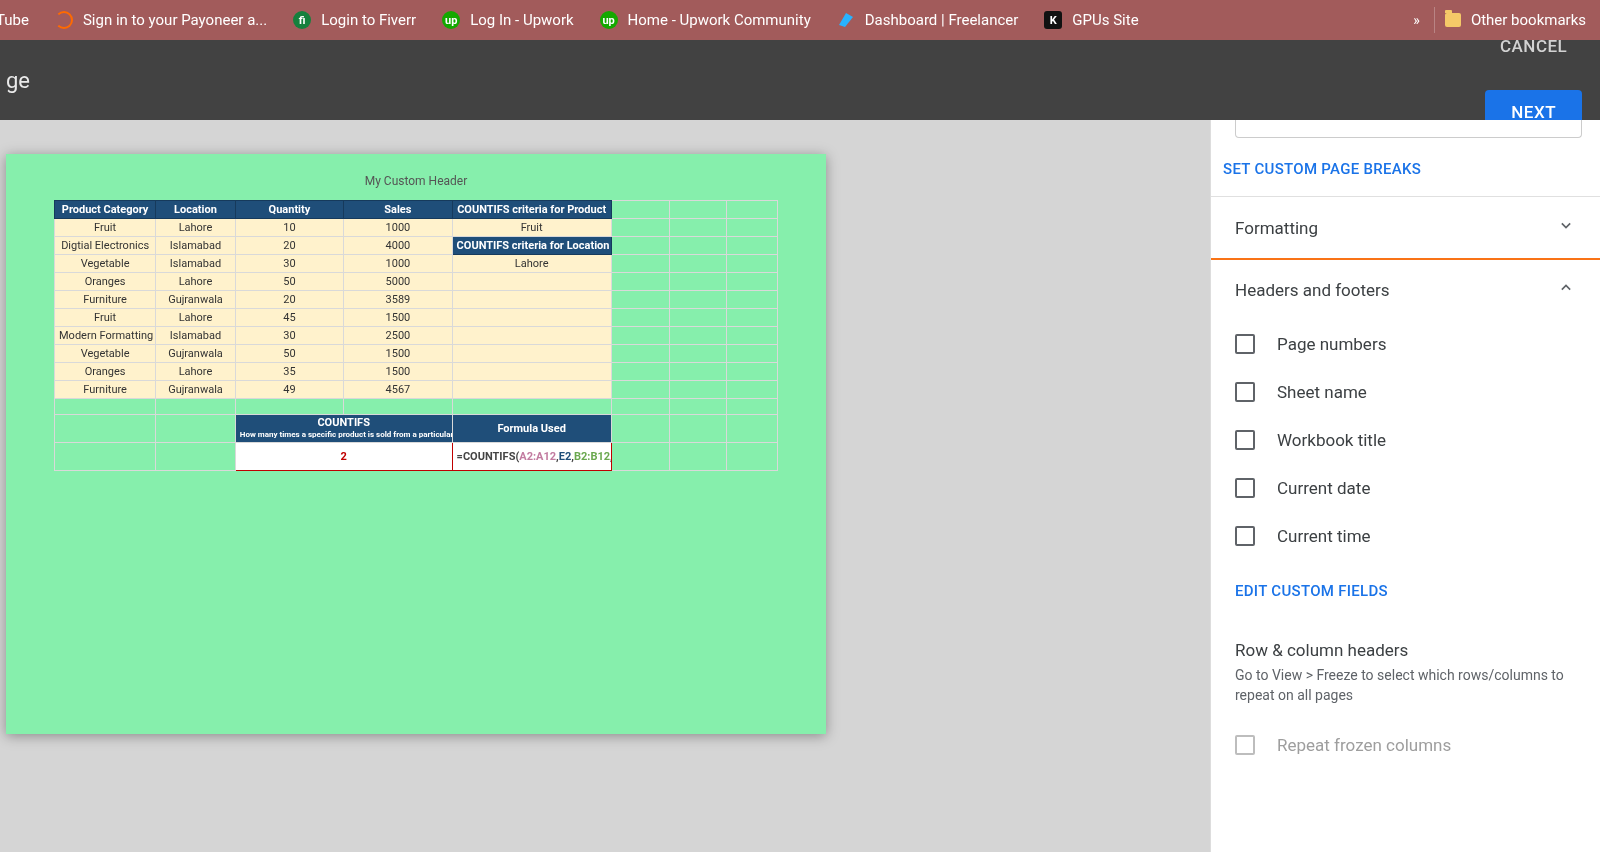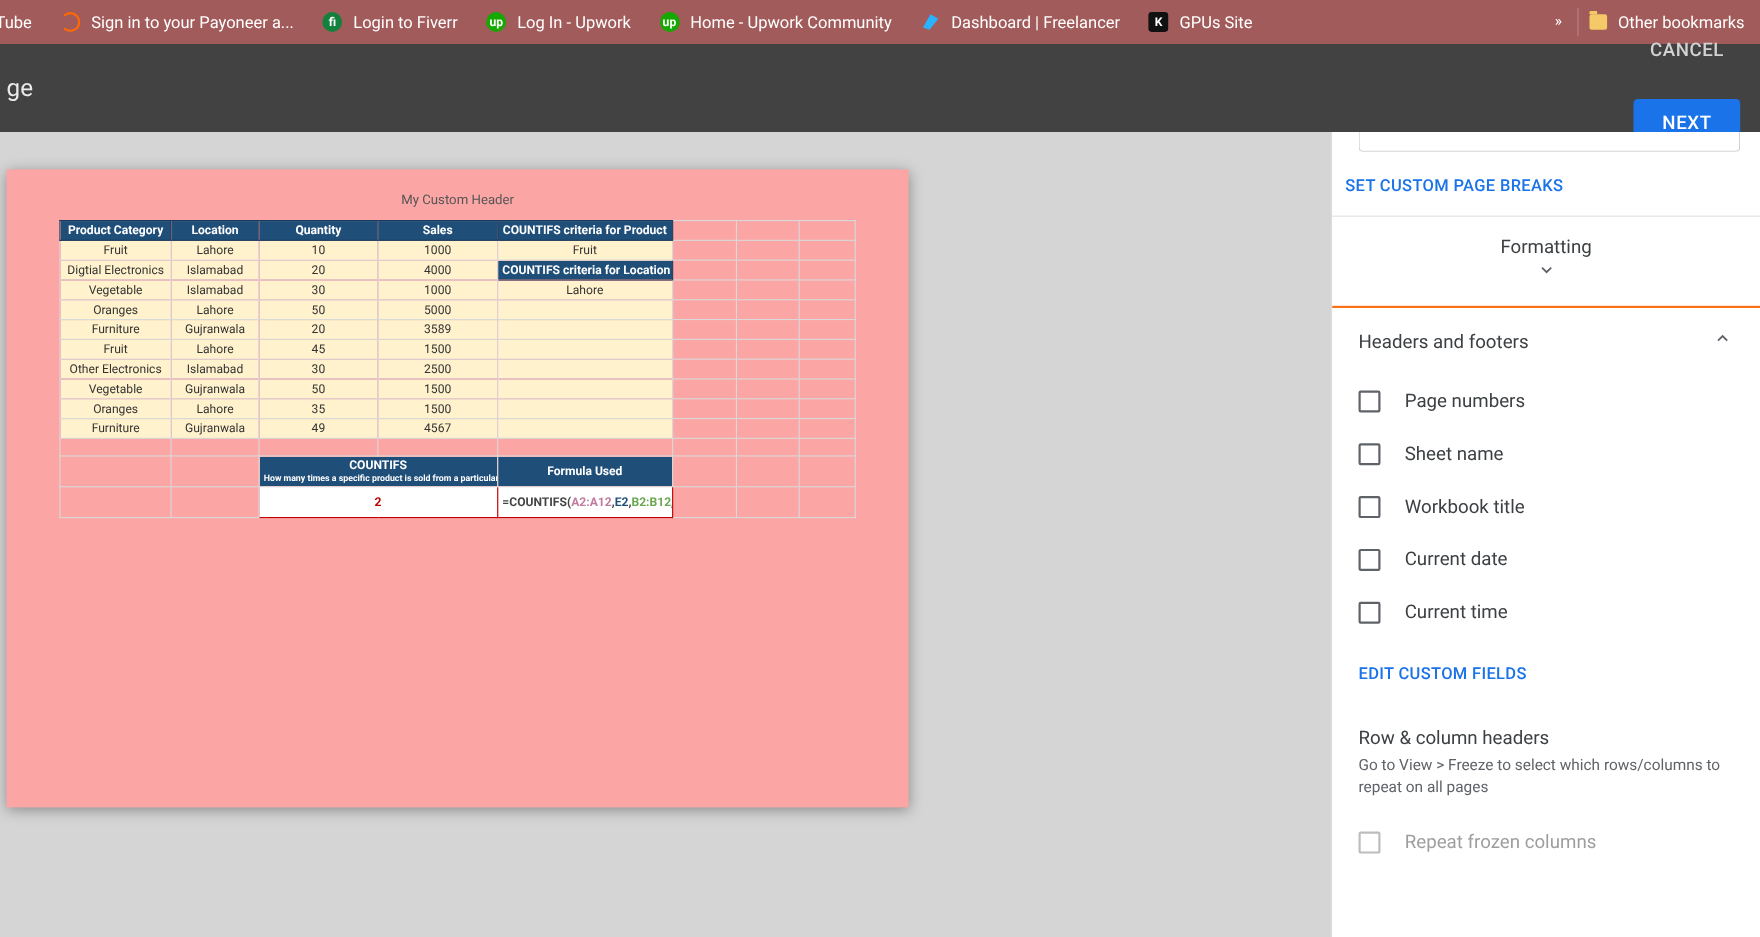--- a/index.html
+++ b/index.html
@@ -120,21 +120,21 @@
     height: calc(852px - 120px);
   }
 
   
   .preview-wrap {
     padding: 34px 0 0 6px;
   }
   .page {
     width: 820px;
     height: 580px;
-    background: #fca5a5;
+    background: #86efac;
     box-shadow: 0 2px 12px rgba(0,0,0,0.35);
     position: relative;
     padding: 20px 48px 20px 48px;
     font-size: 11px;
     color: #333;
   }
   .page-header {
     text-align: center;
     font-size: 12px;
     color: #555;
@@ -233,21 +233,20 @@
   }
   .sb-section {
     border-top: 1px solid #e0e0e0;
     padding: 18px 24px;
     display: flex;
     align-items: center;
     justify-content: space-between;
     cursor: pointer;
     font-size: 17px;
     color: #3c4043;
-    flex-direction: column;
   }
   .sb-section .chev {
     color: #5f6368;
     font-size: 20px;
   }
   .sb-body {
     border-top: 2px solid #f97316;
     padding: 0 24px;
   }
   .sb-body-title {
@@ -426,21 +425,21 @@
               <td class="cell-beige">Fruit</td>
               <td class="cell-beige">Lahore</td>
               <td class="cell-beige">45</td>
               <td class="cell-beige">1500</td>
               <td class="cell-beige"></td>
               <td></td>
               <td></td>
               <td></td>
             </tr>
         <tr>
-              <td class="cell-beige">Other Electronics</td>
+              <td class="cell-beige">Modern Formatting</td>
               <td class="cell-beige">Islamabad</td>
               <td class="cell-beige">30</td>
               <td class="cell-beige">2500</td>
               <td class="cell-beige"></td>
               <td></td>
               <td></td>
               <td></td>
             </tr>
         <tr>
               <td class="cell-beige">Vegetable</td>

